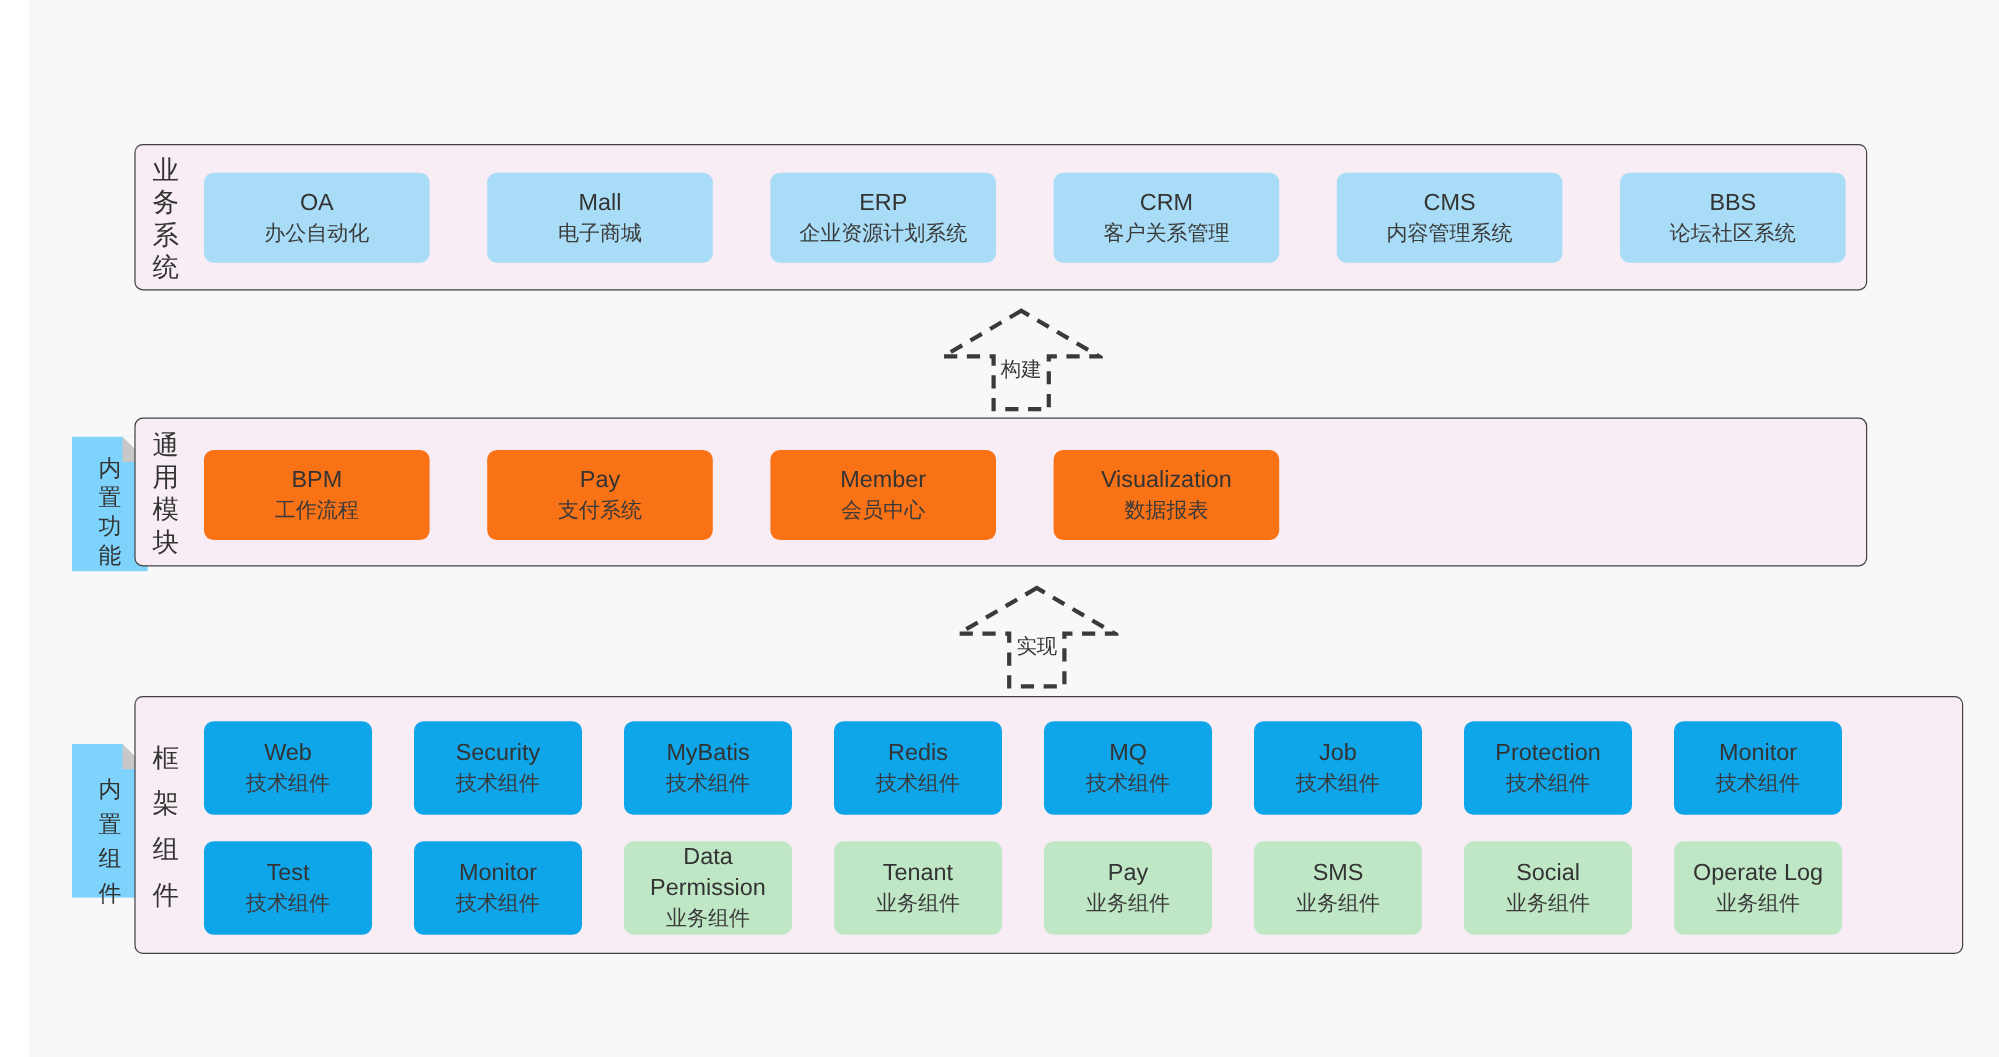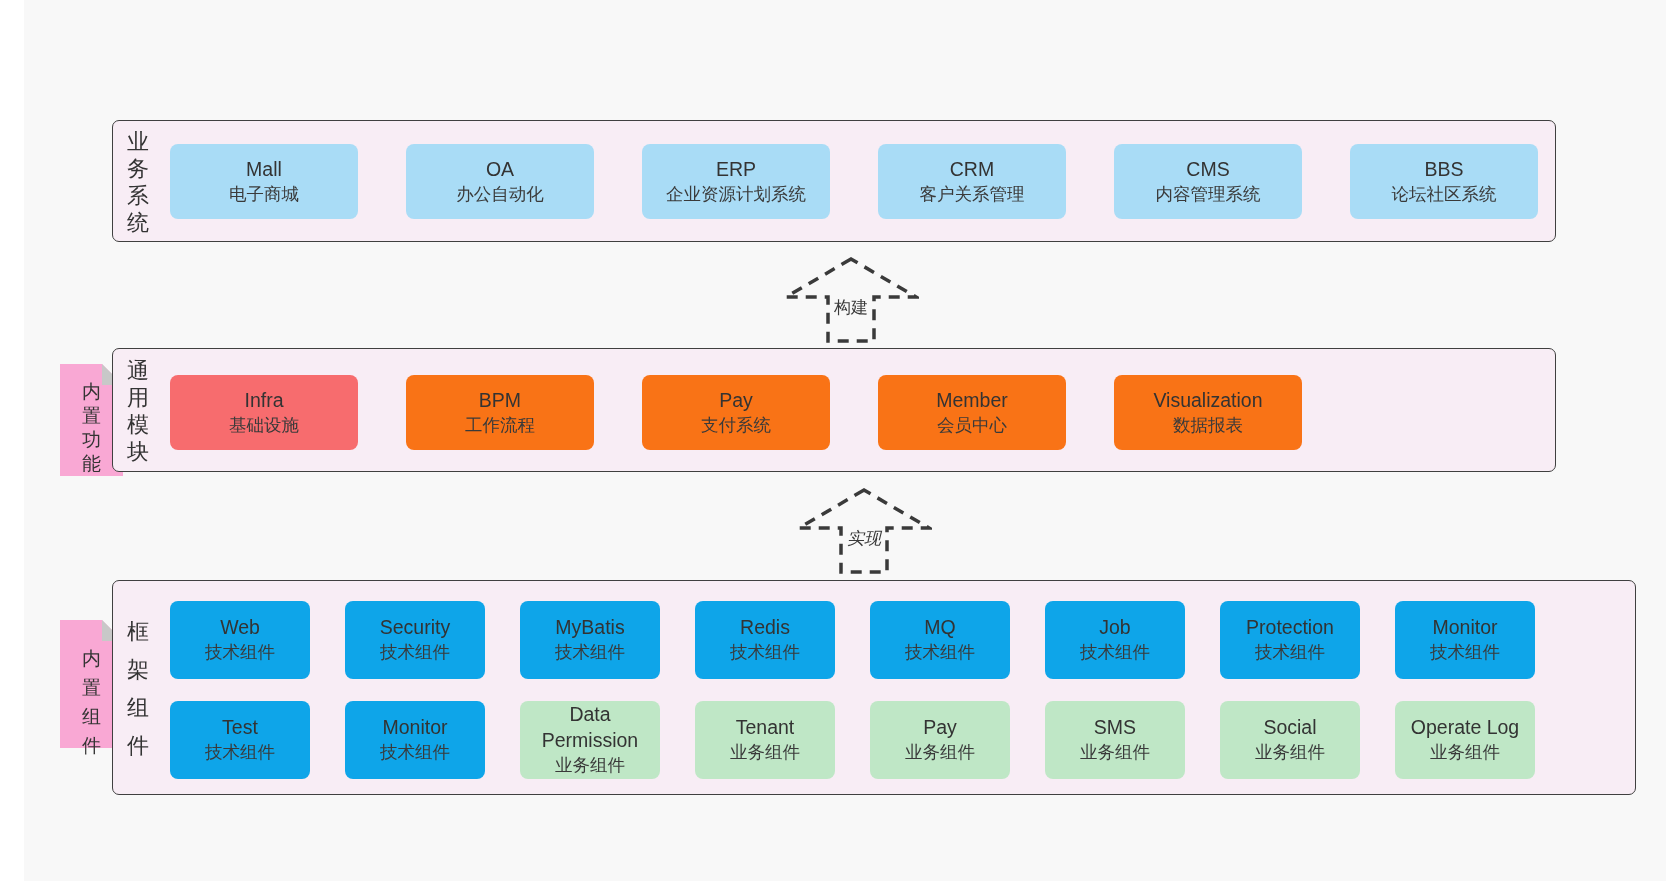--- a/index.html
+++ b/index.html
@@ -30,21 +30,21 @@
   .box-l { width:188px; height:75px; }
   .box-s { width:140px; height:78px; }
   .box .en { font-size:19.5px; line-height:1.3; color:#333; }
   .box .cn { font-size:17.5px; line-height:1.4; color:#3a3a3a; }
   .v-blue  { background:#a9dcf6; }
   .v-red   { background:#f76c6e; }
   .v-pink  { background:#f97316; }
   .v-green { background:#0ea5e9; }
   .v-greenlight { background:#bfe7c6; }
   .sticky {
-    position:absolute; width:63px; background:#f9a8d4; z-index:1;
+    position:absolute; width:63px; background:#7dd3fc; z-index:1;
     font-size:19px; text-align:center; color:#333;
   }
   .sticky .fold-cut {
     position:absolute; top:0; right:0; width:0; height:0;
     border-top:21px solid #f8f8f8; border-left:21px solid transparent;
   }
   .sticky .fold-gray {
     position:absolute; top:0; right:0; width:0; height:0;
     border-bottom:21px solid #c8c8c8; border-right:21px solid transparent;
   }
@@ -63,27 +63,27 @@
 </head>
 <body>
 
 <div class="canvas">
 
   <section class="band" style="left:88px; top:120px; width:1444px; height:122px;">
     <div class="band-label" style="top:7px;">业务系统</div>
     <div class="boxrow row6">
 
         <div class="box box-l v-blue">
+          <span class="en">OA</span>
+          <span class="cn">办公自动化</span>
+        </div>
+
+        <div class="box box-l v-blue">
           <span class="en">Mall</span>
           <span class="cn">电子商城</span>
-        </div>
-
-        <div class="box box-l v-blue">
-          <span class="en">OA</span>
-          <span class="cn">办公自动化</span>
         </div>
 
         <div class="box box-l v-blue">
           <span class="en">ERP</span>
           <span class="cn">企业资源计划系统</span>
         </div>
 
         <div class="box box-l v-blue">
           <span class="en">CRM</span>
           <span class="cn">客户关系管理</span>
@@ -112,24 +112,20 @@
     <span class="fold-cut"></span>
     <span class="fold-gray"></span>
     <span class="stext">内置功能</span>
   </div>
 
   <section class="band" style="left:88px; top:348px; width:1444px; height:124px;">
     <div class="band-label" style="top:8px;">通用模块</div>
     <div class="boxrow row6" style="top:26px;">
 
 
-        <div class="box box-l v-red">
-          <span class="en">Infra</span>
-          <span class="cn">基础设施</span>
-        </div>
 
         <div class="box box-l v-pink">
           <span class="en">BPM</span>
           <span class="cn">工作流程</span>
         </div>
 
         <div class="box box-l v-pink">
           <span class="en">Pay</span>
           <span class="cn">支付系统</span>
         </div>
@@ -139,21 +135,21 @@
           <span class="cn">会员中心</span>
         </div>
 
         <div class="box box-l v-pink">
           <span class="en">Visualization</span>
           <span class="cn">数据报表</span>
         </div>
       </div>
   </section>
 
-  <div class="arrow" style="left:772px; top:487px;font-style:italic;">
+  <div class="arrow" style="left:772px; top:487px;">
     <svg width="136" height="88" viewBox="0 0 136 88">
       <polygon points="68,3 3,41 45,41 45,85 91,85 91,41 133,41" fill="none" stroke="#3a3a3a" stroke-width="3.5" stroke-dasharray="11 8"></polygon>
     </svg>
     <span class="arrow-label">实现</span>
   </div>
 
   <div class="sticky sticky-bot" style="left:36px; top:620px; height:128px;">
     <span class="fold-cut"></span>
     <span class="fold-gray"></span>
     <span class="stext">内置组件</span>

